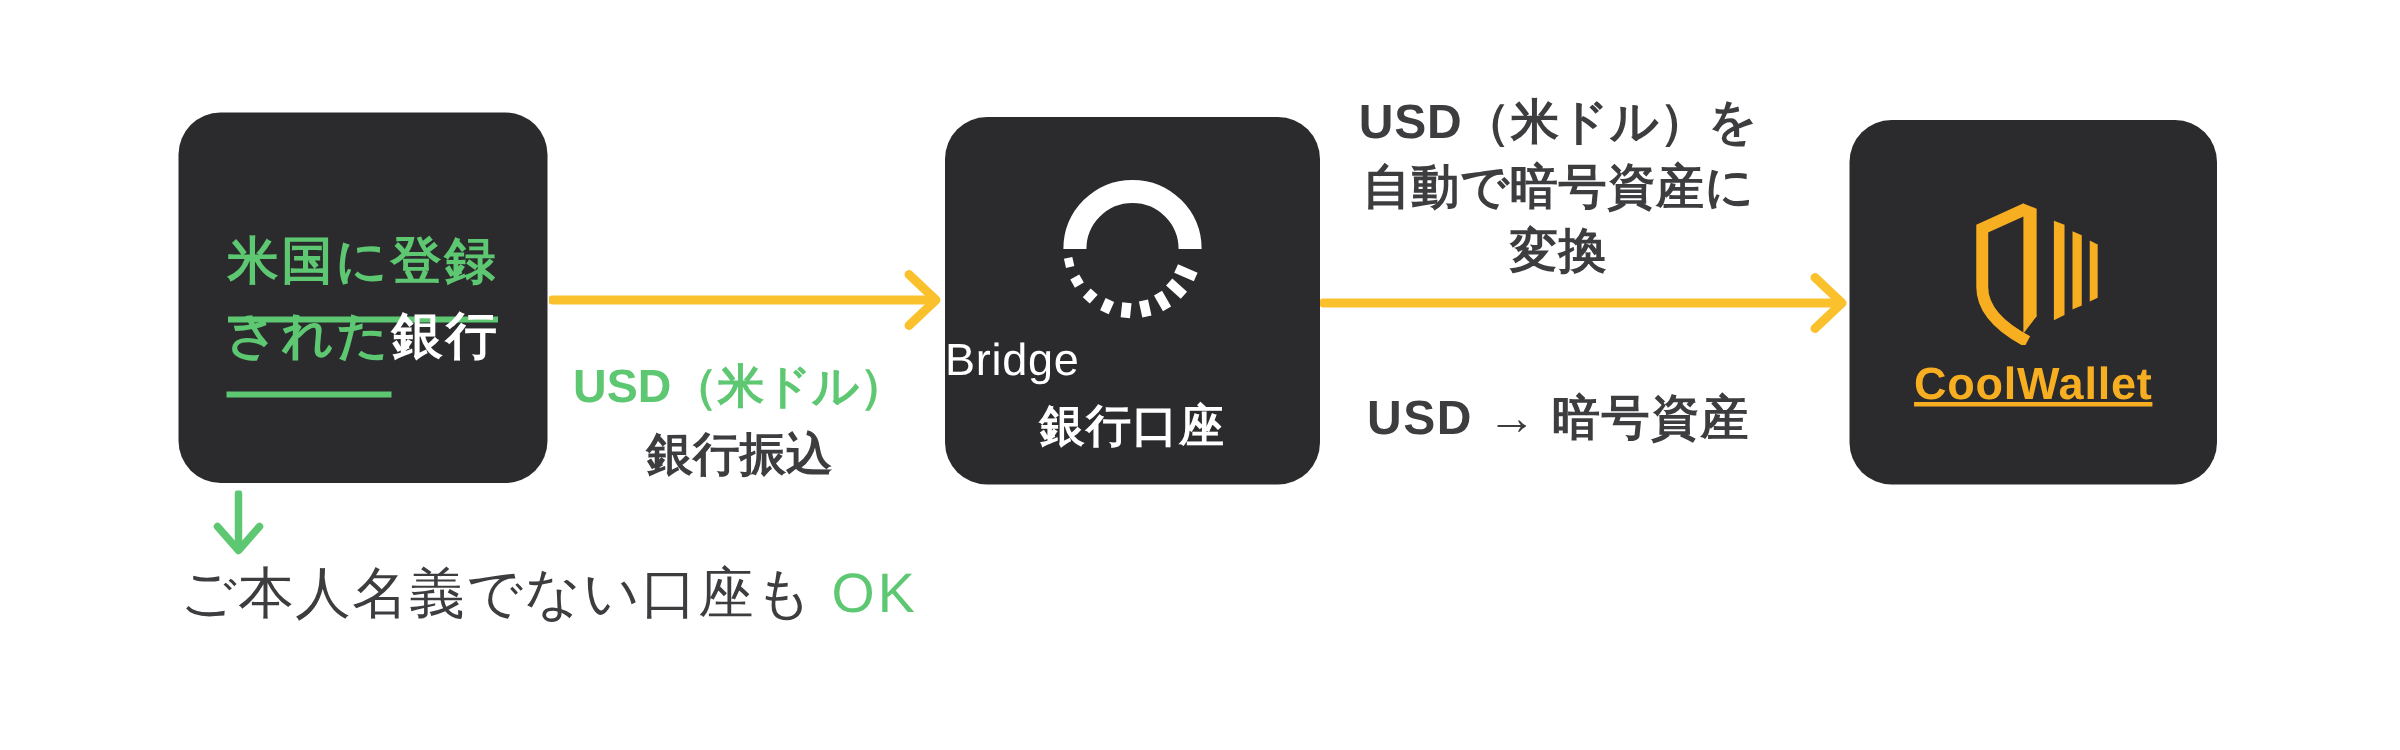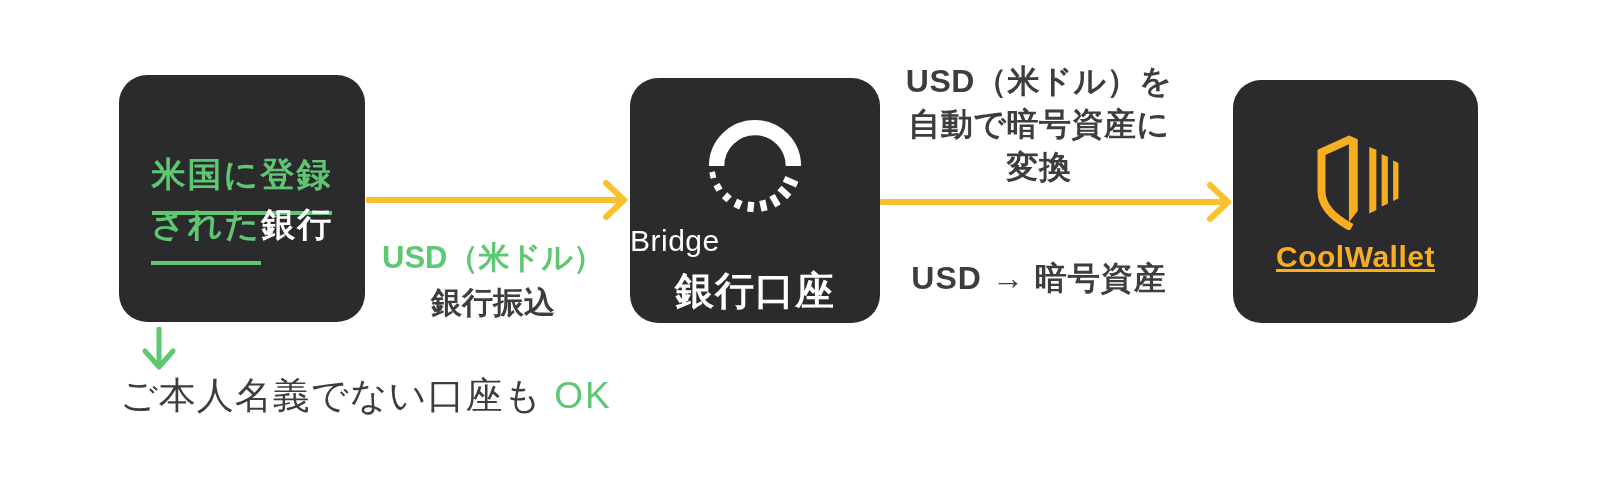--- a/index.html
+++ b/index.html
@@ -16,21 +16,21 @@
   #node-us-bank .lines { text-align:center; font-size:34px; font-weight:700;
     line-height:50px; letter-spacing:2px; color:#ffffff; }
   .hl-green { color:#5dc771; }
   .ul-green { border-bottom:4px solid #5dc771; padding-bottom:18px; }
   
   #node-bridge { left:630px; top:78px; width:250px; height:245px; }
   #spinner-svg { position:absolute; left:77px; top:40px; width:96px; height:96px; }
   .bridge-name { position:absolute; left:0; top:146px; width:100%; text-align:left;
     color:#ffffff; font-size:30px; font-weight:500; letter-spacing:0.5px; }
   .bridge-sub  { position:absolute; left:0; top:186px; width:100%; text-align:center;
-    color:#ffffff; font-size:39px; font-weight:600; letter-spacing:1px; }
+    color:#ffffff; font-size:30px; font-weight:600; letter-spacing:1px; }
   
   #node-coolwallet { left:1233px; top:80px; width:245px; height:243px; }
   #shield-svg { position:absolute; left:77px; top:55px; width:92px; height:95px; }
   .cw-wordmark { position:absolute; left:0; top:160px; width:100%; text-align:center;
     color:#f7af21; font-size:30px; font-weight:600; letter-spacing:0.5px;text-decoration:underline; }
   
   .arrow-svg { position:absolute; }
   #arrow1 { left:366px; top:176px; }
   #arrow2 { left:880px; top:178px; }
   #down-arrow { left:140px; top:327px; }

